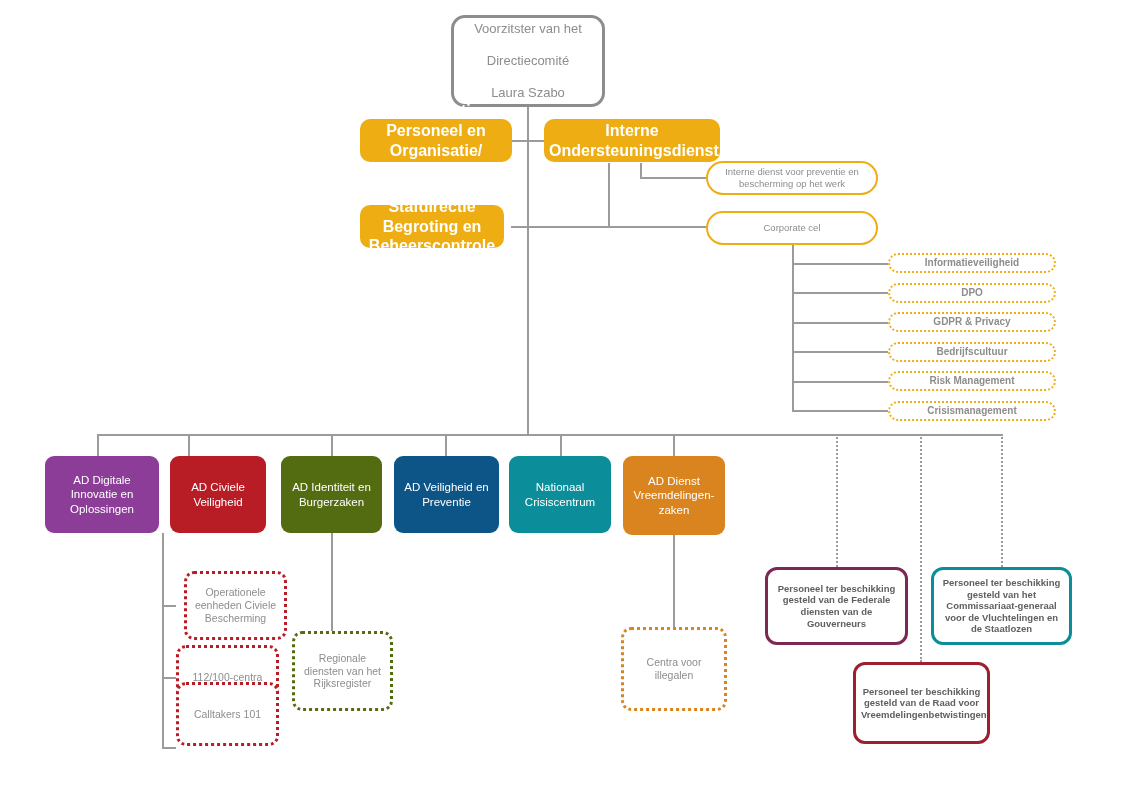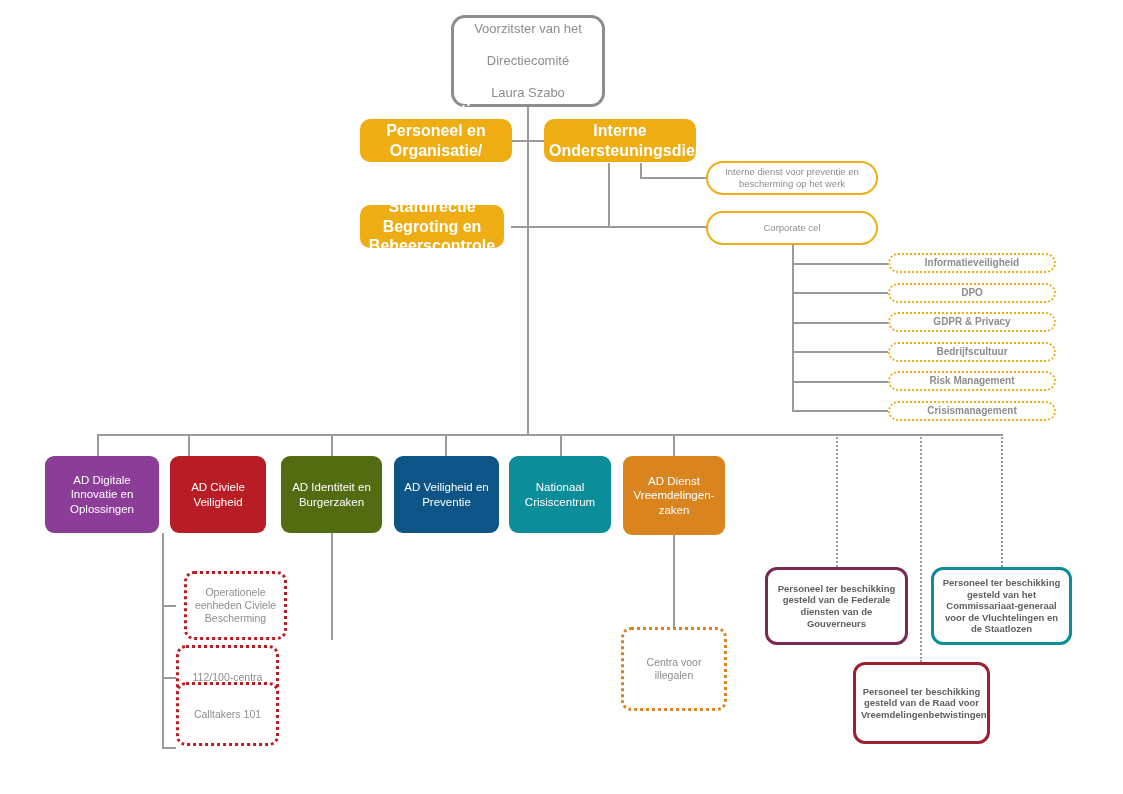--- a/index.html
+++ b/index.html
@@ -172,21 +172,21 @@
       <span>Voorzitster van het</span><br>
       <span>Directiecomité</span><br>
       <span>Laura Szabo</span>
     </span>
   </div>
 
   <div class="node n-amber" style="left:360px; top:119px; width:152px; height:43px;">
     <span>Stafdirectie Personeel en Organisatie/ Facility</span>
   </div>
 
-  <div class="node n-amber" style="left:544px; top:119px; width:152px; height:43px;align-items:center;">
+  <div class="node n-amber" style="left:544px; top:119px; width:176px; height:43px;align-items:center;">
     <span>Interne Ondersteuningsdienst</span>
   </div>
 
   <div class="node n-amber" style="left:360px; top:205px; width:144px; height:43px;">
     <span>Stafdirectie Begroting en Beheerscontrole</span>
   </div>
 
   <div class="node n-amber-outline" style="left:706px; top:161px; width:172px; height:34px;">
     <span>Interne dienst voor preventie en bescherming op het werk</span>
   </div>
@@ -235,20 +235,23 @@
 
   <div class="node n-dotted" style="left:184px; top:571px; width:103px; height:69px; border-color:#b81d26; color:#8d8d8d;">
     <span>Operationele eenheden Civiele Bescherming</span>
   </div>
   <div class="node n-dotted" style="left:176px; top:645px; width:103px; height:64px; border-color:#b81d26; color:#8d8d8d;">
     <span>112/100-centra</span>
   </div>
   <div class="node n-dotted" style="left:176px; top:682px; width:103px; height:64px; border-color:#b81d26; color:#8d8d8d;">
     <span>Calltakers 101</span>
   </div>
+  <div class="node n-dotted" style="left:292px; top:631px; width:101px; height:80px; border-color:#546c11; color:#8d8d8d;">
+    <span>Regionale diensten van het Rijksregister</span>
+  </div>
   <div class="node n-dotted" style="left:621px; top:627px; width:106px; height:84px; border-color:#d9841f; color:#8d8d8d;text-align:center;">
     <span>Centra voor illegalen</span>
   </div>
 
   <div class="node n-outline" style="left:765px; top:567px; width:143px; height:78px; border-color:#7c2855; color:#5f5f5f;">
     <span>Personeel ter beschikking gesteld van de Federale diensten van de Gouverneurs</span>
   </div>
   <div class="node n-outline" style="left:931px; top:567px; width:141px; height:78px; border-color:#0b8e99; color:#5f5f5f;">
     <span>Personeel ter beschikking gesteld van het Commissariaat-generaal voor de Vluchtelingen en de Staatlozen</span>
   </div>

